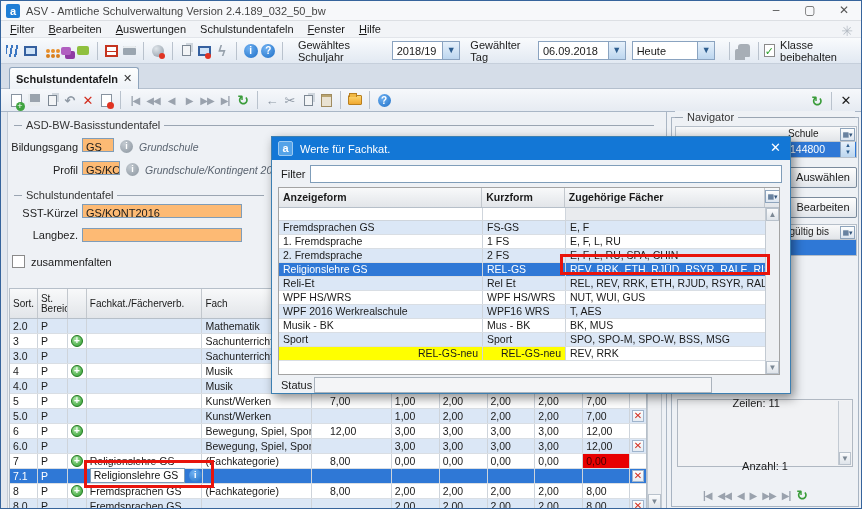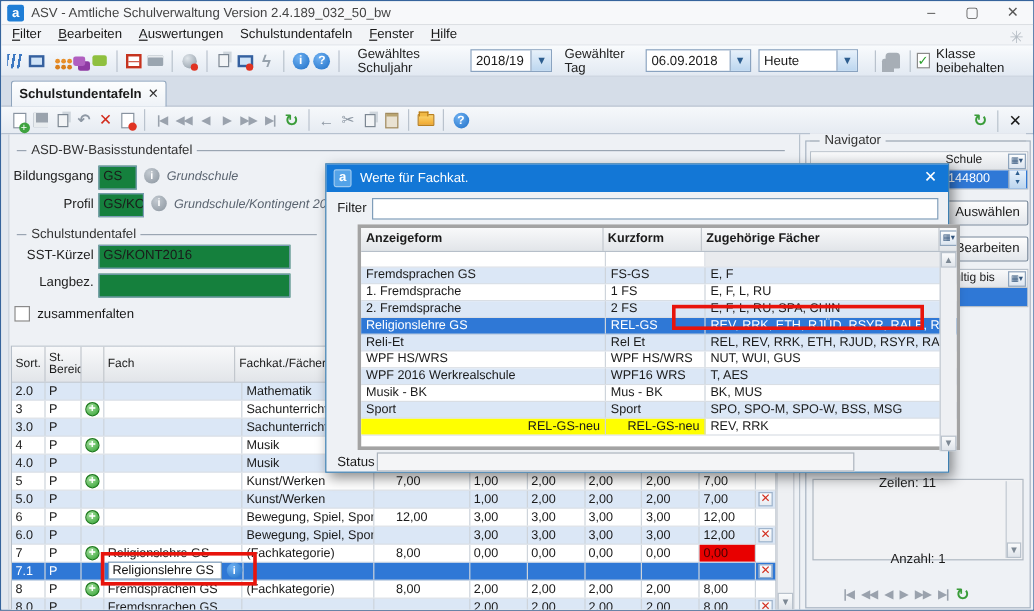--- a/index.html
+++ b/index.html
@@ -61,21 +61,21 @@
   .tabclose{margin-left:5px;font-weight:bold;font-size:11px;color:#333;}
   .t2right{position:absolute;right:6px;top:88px;height:23px;display:flex;align-items:center;}
   
   .leftstrip{position:absolute;left:0;top:111px;width:7px;height:398px;background:#e3e8ef;border-right:1px solid #c4ccd6;}
   .leftpane{position:absolute;left:7px;top:111px;width:659px;height:398px;background:#eef1f5;border-right:1px solid #aab6c4;}
   .rightpane{position:absolute;left:666px;top:111px;width:196px;height:398px;background:#eef1f5;}
   .groupline{position:absolute;display:flex;align-items:center;color:#333;}
   .groupline .l1{width:8px;height:1px;background:#9aa5b2;margin-right:4px;}
   .groupline .l2{flex:1;height:1px;background:#9aa5b2;margin-left:4px;}
   .flabel{position:absolute;text-align:right;color:#222;}
-  .tinput{position:absolute;height:20px;background:#15803d;border:1px solid #7f9db9;padding:1px 3px;font-size:11px;line-height:14px;overflow:hidden;white-space:nowrap;}
+  .tinput{position:absolute;height:14px;background:#fdba74;border:1px solid #7f9db9;padding:1px 3px;font-size:11px;line-height:14px;overflow:hidden;white-space:nowrap;}
   .ginfo{position:absolute;width:13px;height:13px;border-radius:50%;background:radial-gradient(circle at 35% 30%,#c3cad1,#8a949e);color:#fff;font-size:9px;font-weight:bold;text-align:center;line-height:13px;}
   .fdesc{position:absolute;font-style:italic;color:#5a6470;font-size:10.5px;}
   
   .mtable{position:absolute;left:1px;top:176px;width:638px;border:1px solid #b6bfc9;background:#fff;}
   .mhead{display:flex;height:30px;background:linear-gradient(#f8f9fa,#e2e5e9);border-bottom:1px solid #b6bfc9;}
   .hc{border-right:1px solid #c2c7cd;font-size:10px;padding:2px 3px;display:flex;align-items:center;overflow:hidden;line-height:10px;}
   .mrow{display:flex;height:15px;border-bottom:1px solid #d9dee4;}
   .mc{height:14px;line-height:14px;font-size:10.5px;padding:0 3px;border-right:1px solid #ced4db;overflow:hidden;white-space:nowrap;}
   .w0{width:28px}.w1{width:30px}.w2{width:19px;padding:0}.w3{width:116px}.w4{width:110px}
   .v0{width:80px;padding-left:18px}.v1,.v2,.v3,.v4{width:48px}.v5{width:47px}.w11{width:16px;padding:0;border-right:none}
@@ -99,21 +99,21 @@
   .btn{position:absolute;height:21px;background:linear-gradient(#fdfdfd,#e3e7ec);border:1px solid #7a8focus;border:1px solid #7a8a9c;border-radius:2px;font-size:11px;text-align:center;line-height:19px;}
   .listbox{position:absolute;background:#f1f2f4;border:1px solid #b0b8c2;}
   .navbtns{position:absolute;display:flex;align-items:center;gap:6px;}
   
   .dialog{position:absolute;left:270px;top:135px;width:520px;height:258px;background:#eef1f5;border:1px solid #3c7fb1;box-shadow:3px 4px 10px rgba(0,0,0,.45);z-index:50;}
   .dtitle{position:absolute;left:0;top:0;width:100%;height:23px;background:#1377d6;color:#fff;display:flex;align-items:center;}
   .dlogo{width:15px;height:15px;margin:0 7px 0 6px;background:#54a3e8;border:1px solid #9cc9f0;color:#fff;font-weight:bold;font-size:11px;line-height:13px;text-align:center;border-radius:2px;}
   .dclose{position:absolute;right:9px;top:3px;color:#fff;font-size:13px;}
   .dfilterlabel{position:absolute;left:9px;top:31px;}
   .dfilterinput{position:absolute;left:38px;top:28px;width:472px;height:18px;background:#fff;border:1px solid #7f9db9;}
-  .dtable{position:absolute;left:6px;top:50px;width:502px;height:188px;background:#fff;border:3px solid #a3a3a3;margin-left:20px;}
+  .dtable{position:absolute;left:6px;top:50px;width:502px;height:188px;background:#fff;border:1px solid #a3a3a3;}
   .dhead{display:flex;height:20px;background:linear-gradient(#f8f9fa,#e2e5e9);border-bottom:1px solid #b6bfc9;}
   .dhc{border-right:1px solid #c2c7cd;font-size:10.5px;font-weight:bold;padding:3px 4px;overflow:hidden;white-space:nowrap;}
   .dfilterrow{display:flex;height:13px;border-bottom:1px solid #cfd5dc;}
   .dfc{border-right:1px solid #cfd5dc;background:#fff;}
   .drow{display:flex;height:14px;border-bottom:1px solid #d9dee4;}
   .dc{height:13px;line-height:13px;font-size:10.5px;padding:0 4px;border-right:1px solid #ced4db;overflow:hidden;white-space:nowrap;}
   .d0{width:204px}.d1{width:83px}.d2{width:201px}
   .ycell{background:#ffff00;text-align:right;}
   .dscroll{position:absolute;right:0;top:20px;width:14px;height:166px;background:#eef0f3;border-left:1px solid #c3cad2;}
   .dstatuslabel{position:absolute;left:9px;top:242px;}
@@ -327,22 +327,22 @@
     <div class="tinput" style="left:74px;top:116px;width:160px"></div>
 
     <span class="cbx" style="position:absolute;left:4px;top:143px;color:#fff"></span>
     <span style="position:absolute;left:23px;top:144px">zusammenfalten</span>
 
     <div class="mtable">
       <div class="mhead">
         <div class="hc w0">Sort.</div>
         <div class="hc w1" style="white-space:normal">St. Bereich</div>
         <div class="hc w2"></div>
+        <div class="hc w3">Fachkat./Fächerverb.</div>
         <div class="hc w4">Fach</div>
-        <div class="hc w3">Fachkat./Fächerverb.</div>
         <div class="hc v0"></div>
           <div class="hc v1"></div>
           <div class="hc v2"></div>
         <div class="hc v3"></div>
           <div class="hc v4"></div>
           <div class="hc v5"></div>
         <div class="hc w11" style="border-right:none"></div>
       </div>
       <div>
           <div class="mrow shade-blue">

